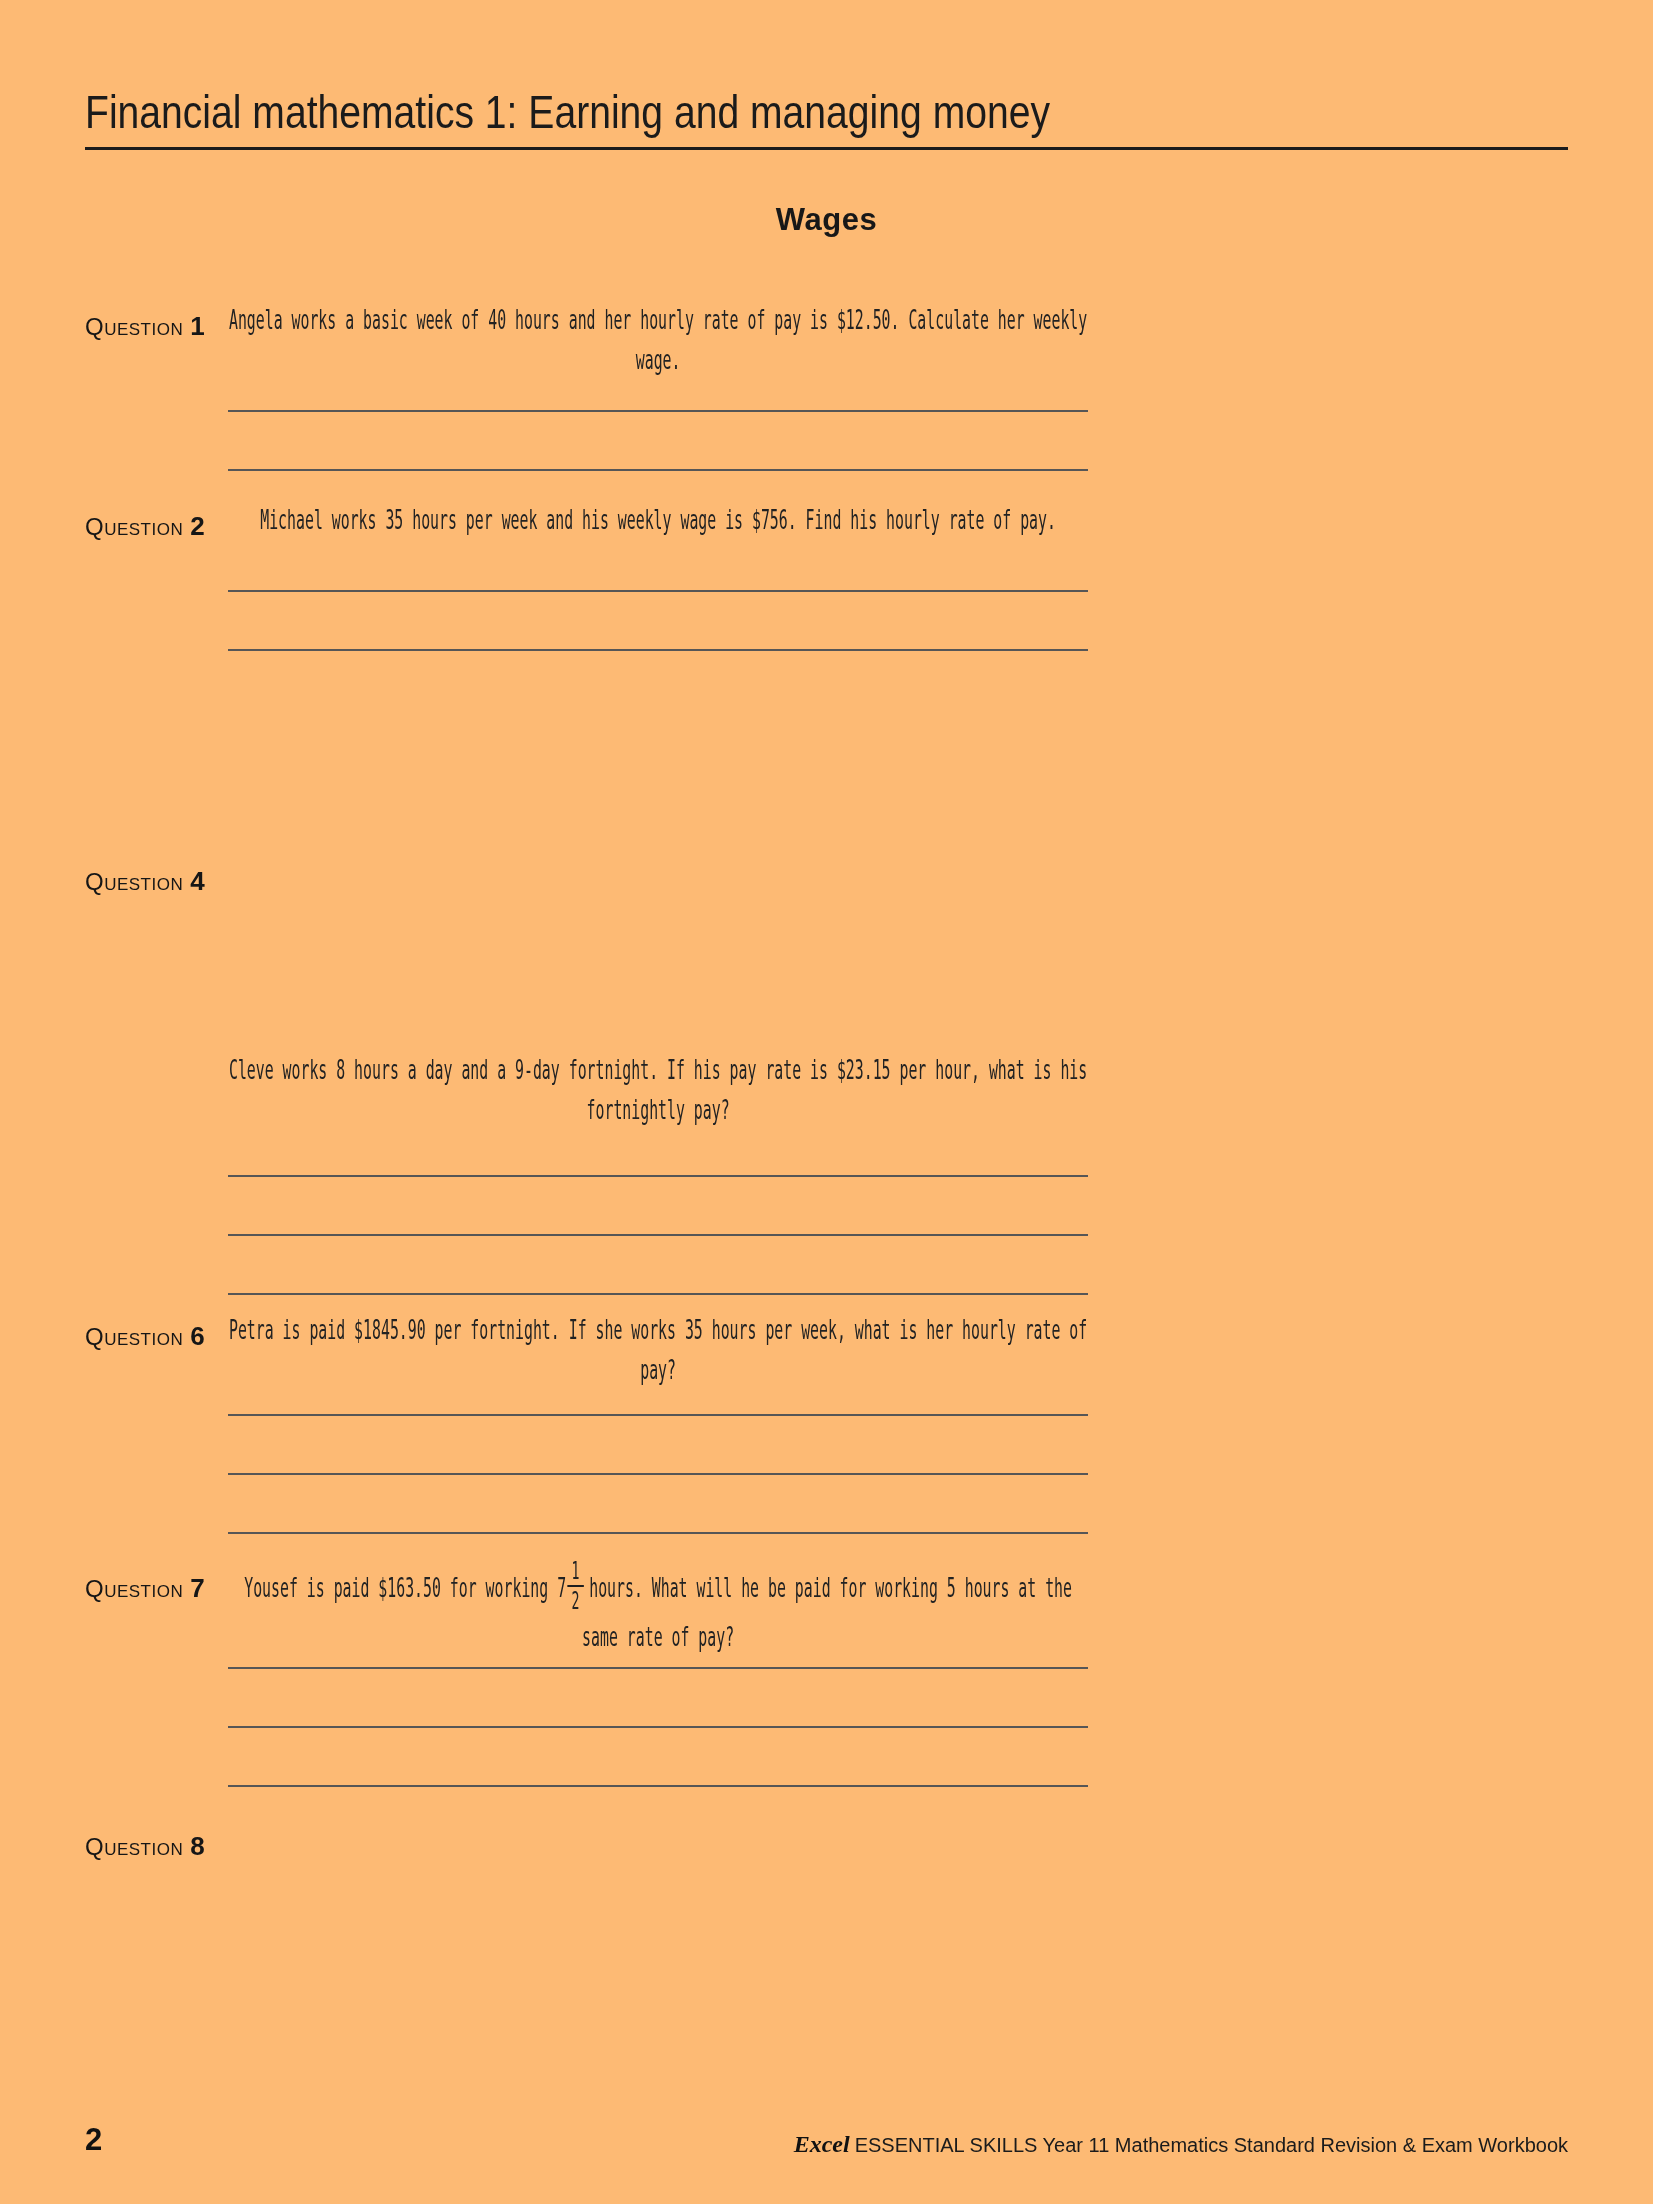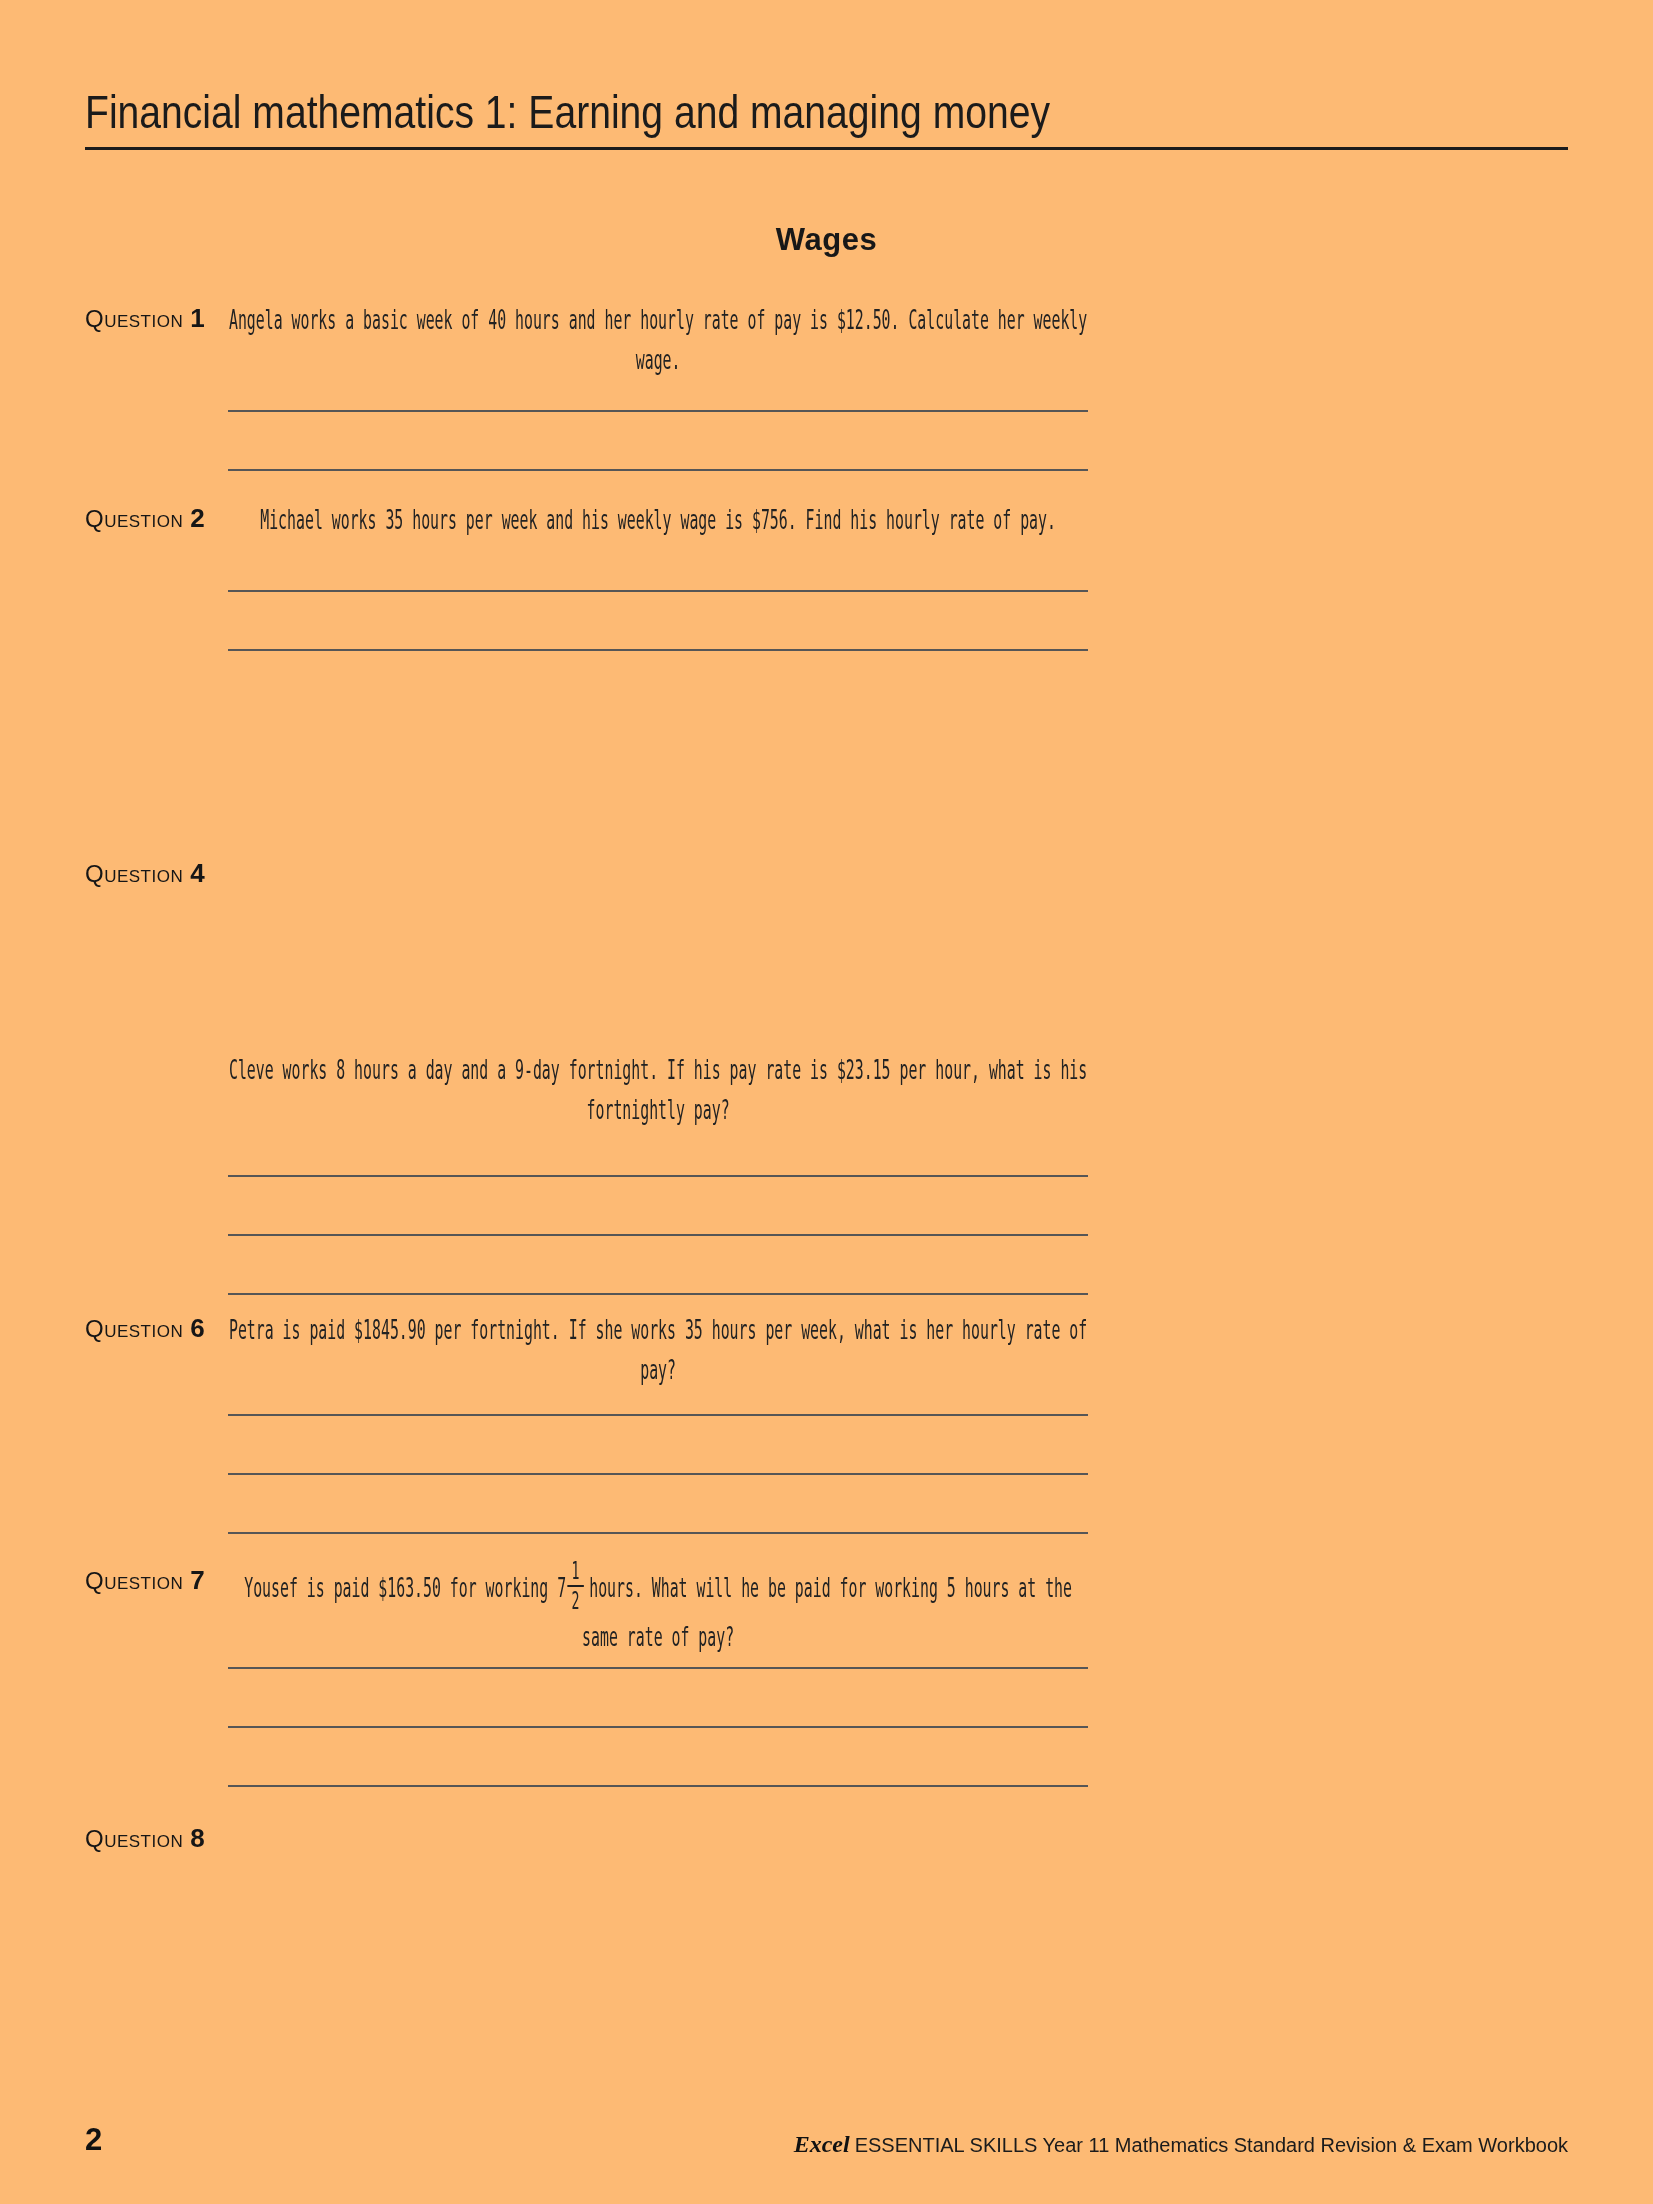--- a/index.html
+++ b/index.html
@@ -9,32 +9,33 @@
   }
   
   .header { position:absolute; left:85px; top:86px; width:1483px; }
   .title {
     font-family:"Liberation Sans", sans-serif; font-weight:300; font-size:46px;
     line-height:53px; white-space:nowrap; color:#1b1b1b;
     transform:scaleX(0.85); transform-origin:0 0;
   }
   .title-rule { margin-top:8px; border-top:3px solid #1c1c1c; width:1483px; }
   .subtitle {
-    margin-top:72px; text-align:center; font-family:"Liberation Sans", sans-serif;
+    margin-top:52px; text-align:center; font-family:"Liberation Sans", sans-serif;
     font-weight:bold; font-size:31px; letter-spacing:0.5px; color:#181818;
   }
   
   .question {
     position:absolute; left:85px; width:1003px;
     display:grid; grid-template-columns:143px 860px;
   }
   .qlabel {
     grid-column:1; font-family:"Liberation Sans", sans-serif; font-size:24px;
     font-variant:small-caps; letter-spacing:0.5px; padding-top:3px; white-space:nowrap;
     color:#161616;
+    margin-top:8px;
   }
   .qnum { font-variant:normal; font-weight:bold; font-size:26px; margin-left:7px; }
   .qbody { grid-column:2; width:860px;text-align:center; }
   .qtext {
     width:1564px; transform:scaleX(0.55); transform-origin:0 0;
     font-size:27px; line-height:40px; letter-spacing:0; word-spacing:0; color:#222222;
   }
   .q8 .qtext { width:1490px; }
   .answers { width:860px; }
   .answer-line { height:57px; border-bottom:2px solid #565656; width:860px; }

